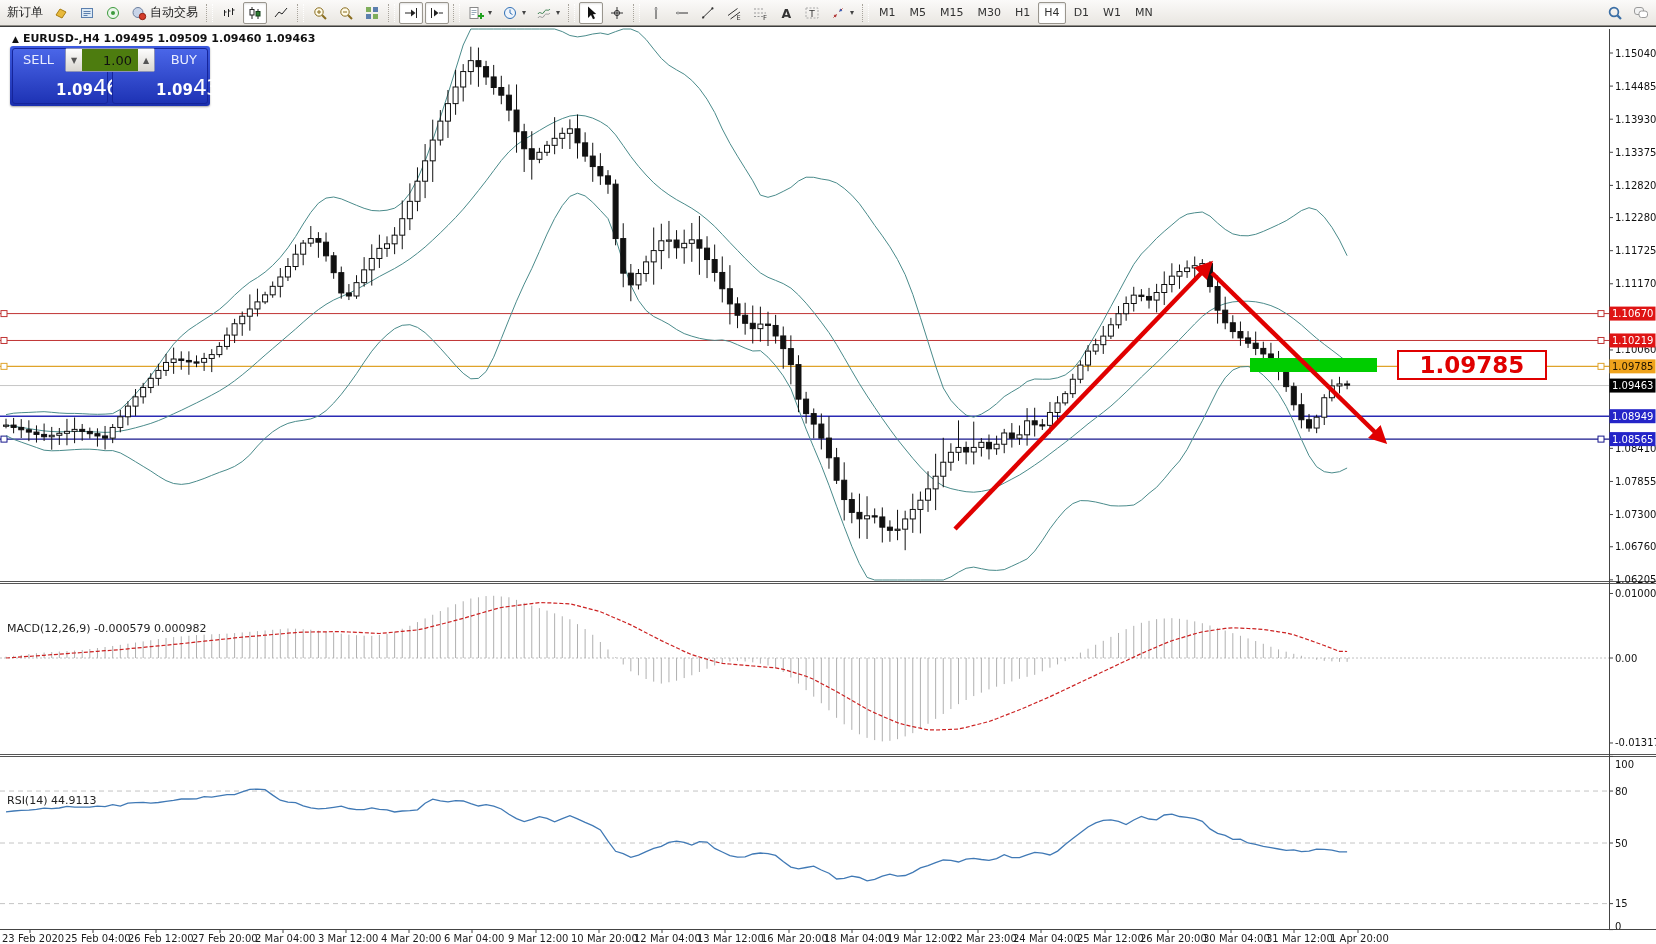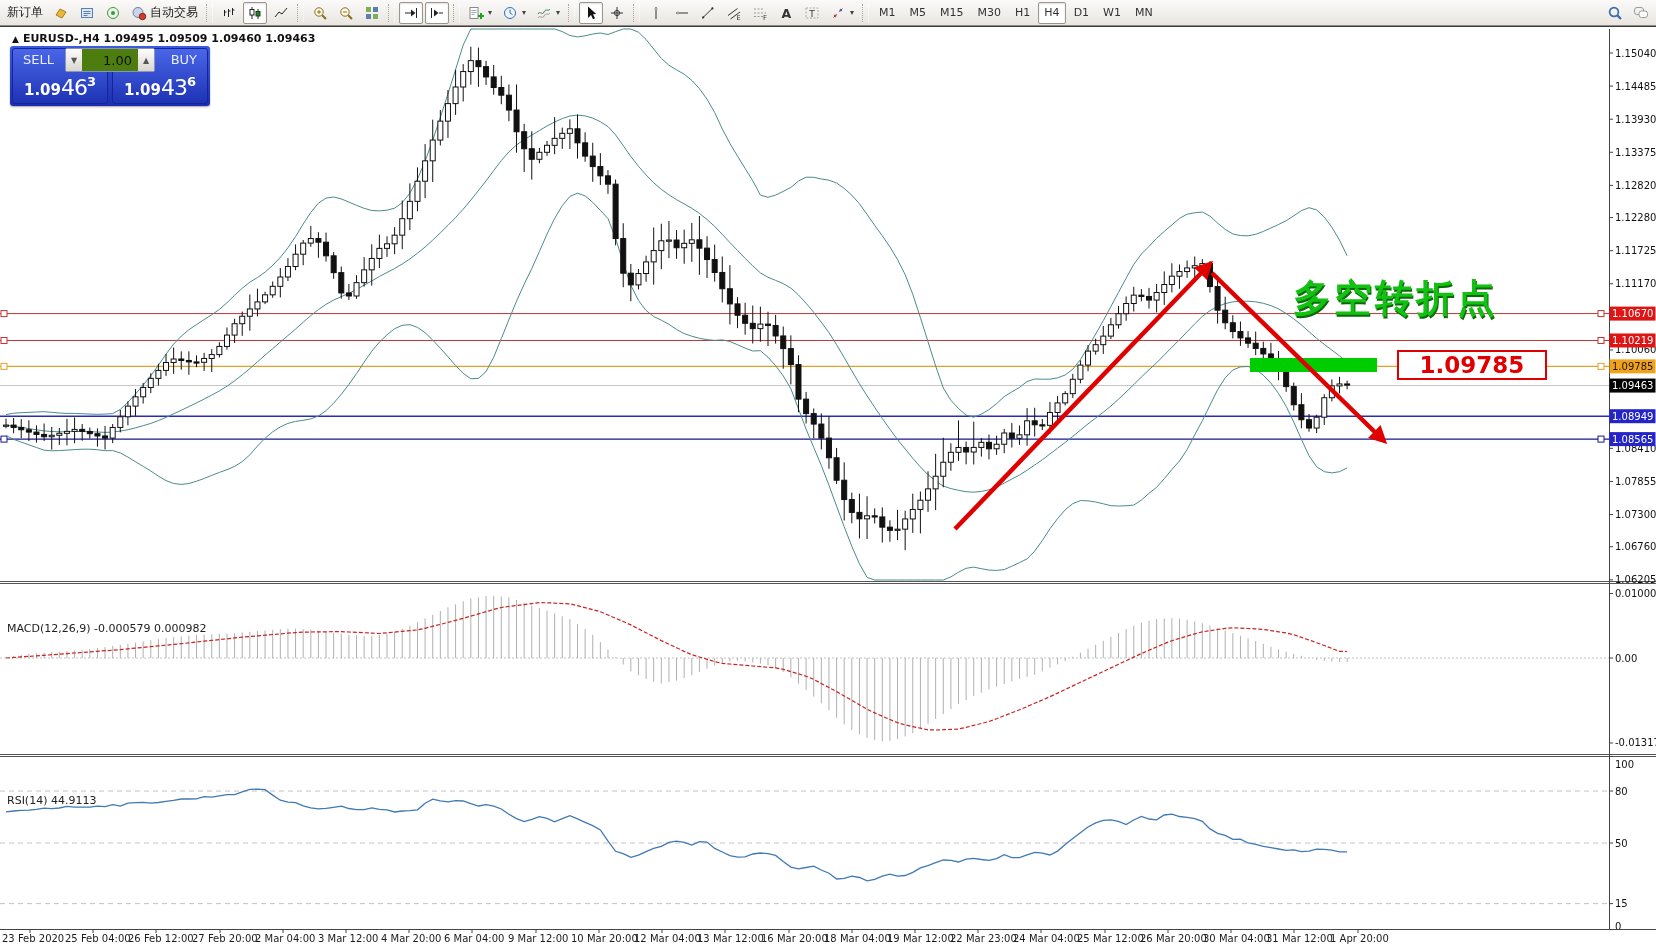--- a/index.html
+++ b/index.html
@@ -20,21 +20,21 @@
   
   #chart-window{position:absolute;left:0;top:26px;width:1656px;height:918px;background:#fff;
     border-top:1px solid #3c3c3c;box-sizing:border-box;}
   #chart-svg{position:absolute;left:0;top:0;}
   #ohlc-title{position:absolute;left:12px;top:5px;font-size:11px;font-weight:bold;color:#111;z-index:5;}
   #ohlc-title .arrow{font-size:9px;margin-right:4px;}
   
   #trade-panel{position:absolute;left:10px;top:19px;width:200px;height:60px;z-index:6;
     background:linear-gradient(#3c5ae0,#1b2fae);border-radius:3px;box-shadow:0 1px 2px rgba(0,0,0,.35);}
   .tp-half{position:absolute;top:2px;bottom:2px;width:96px;border-radius:3px;
-    background:linear-gradient(#4a66e8,#1e33b5);border:1px solid #15249a;box-sizing:border-box;color:#fff;}
+    background:linear-gradient(#4a66e8,#1e33b5);border:1px solid #15249a;box-sizing:border-box;color:#fff;padding-left:32px;}
   #tp-sell{left:2px;} #tp-buy{right:2px;}
   .tp-label{position:absolute;top:3px;font-size:13px;color:#e8ecff;}
   #tp-sell .tp-label{left:10px;} #tp-buy .tp-label{right:10px;}
   .tp-price{position:absolute;bottom:4px;width:100%;text-align:center;line-height:1;}
   .tp-price .small{font-size:15px;font-weight:bold;vertical-align:baseline;}
   .tp-price .big{font-size:22px;font-weight:normal;letter-spacing:-1px;}
   .tp-price .sup{font-size:13px;font-weight:bold;vertical-align:top;position:relative;top:-2px;}
   #tp-volume{position:absolute;left:55px;top:2px;width:90px;height:24px;z-index:7;display:flex;
     border:1px solid #8c92b8;background:#dfe2ec;border-radius:2px;box-sizing:border-box;}
   #tp-vol-down,#tp-vol-up{width:16px;background:linear-gradient(#fdfdfd,#d9d6d0);color:#555;
@@ -953,16 +953,15 @@
       <div id="tp-volume">
         <div id="tp-vol-down">▼</div>
         <div id="tp-vol-value">1.00</div>
         <div id="tp-vol-up">▲</div>
       </div>
     </div>
 
     <div class="pane-label" id="macd-label">MACD(12,26,9) -0.000579 0.000982</div>
     <div class="pane-label" id="rsi-label">RSI(14) 44.9113</div>
 
-    <div id="turn-label">多空转折点</div>
     <div id="price-callout">1.09785</div>
   </div>
 </div>
 
 </body></html>

